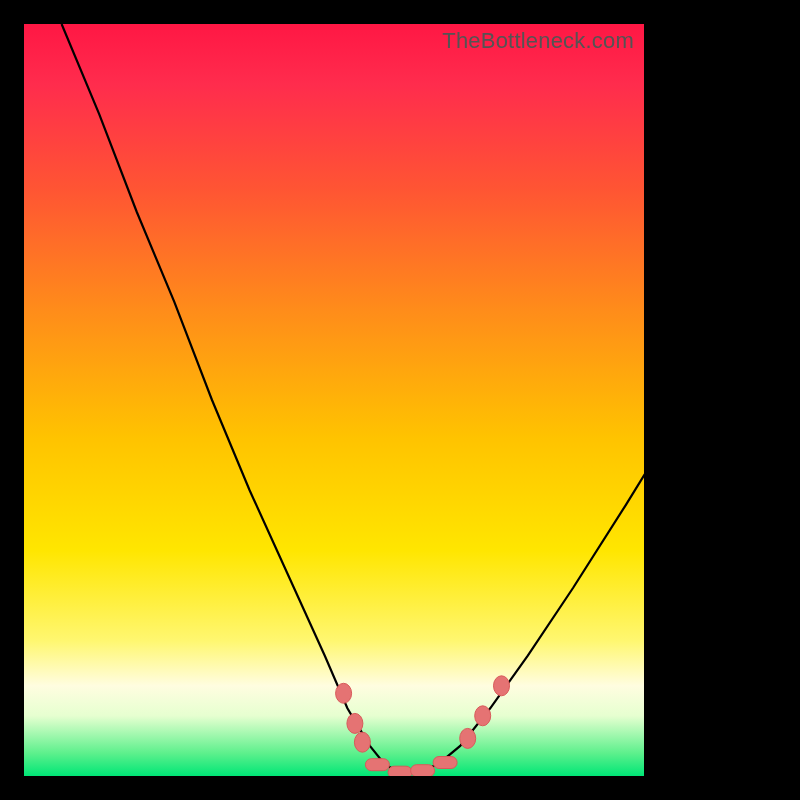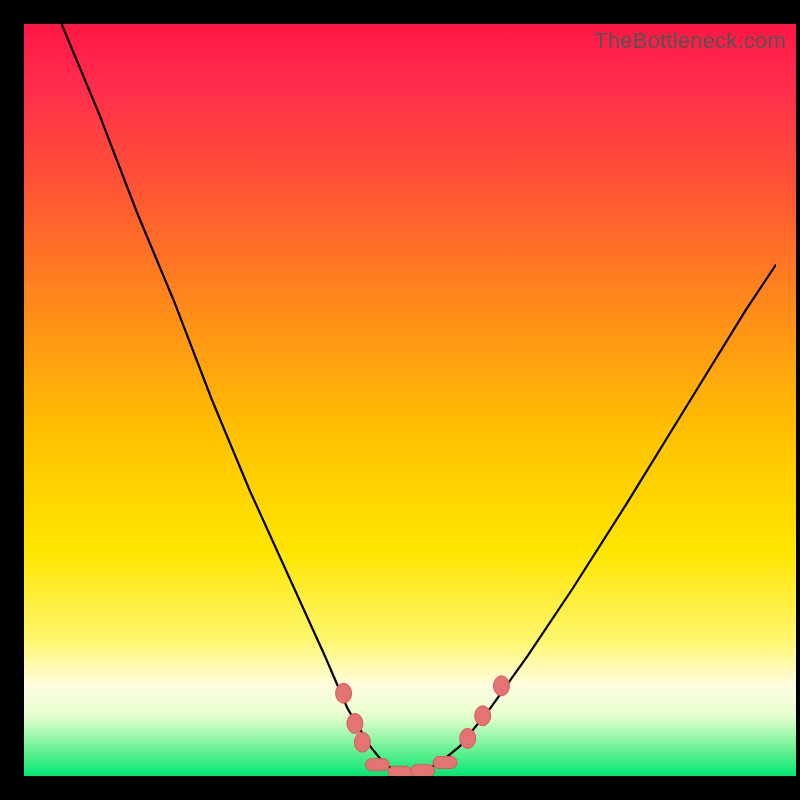--- a/index.html
+++ b/index.html
@@ -14,21 +14,21 @@
   .frame {
     position: absolute;
     left: 0; top: 0;
     width: 800px; height: 800px;
     background: #000;
   }
   .plot {
     position: absolute;
     left: 24px;
     top: 24px;
-    width: 772px;
+    width: 620px;
     height: 752px;
     background: linear-gradient(to bottom,
       #ff1744 0%,
       #ff2c4d 8%,
       #ff5533 22%,
       #ff8c1a 38%,
       #ffc300 55%,
       #ffe600 70%,
       #fff770 82%,
       #fffde0 88%,

